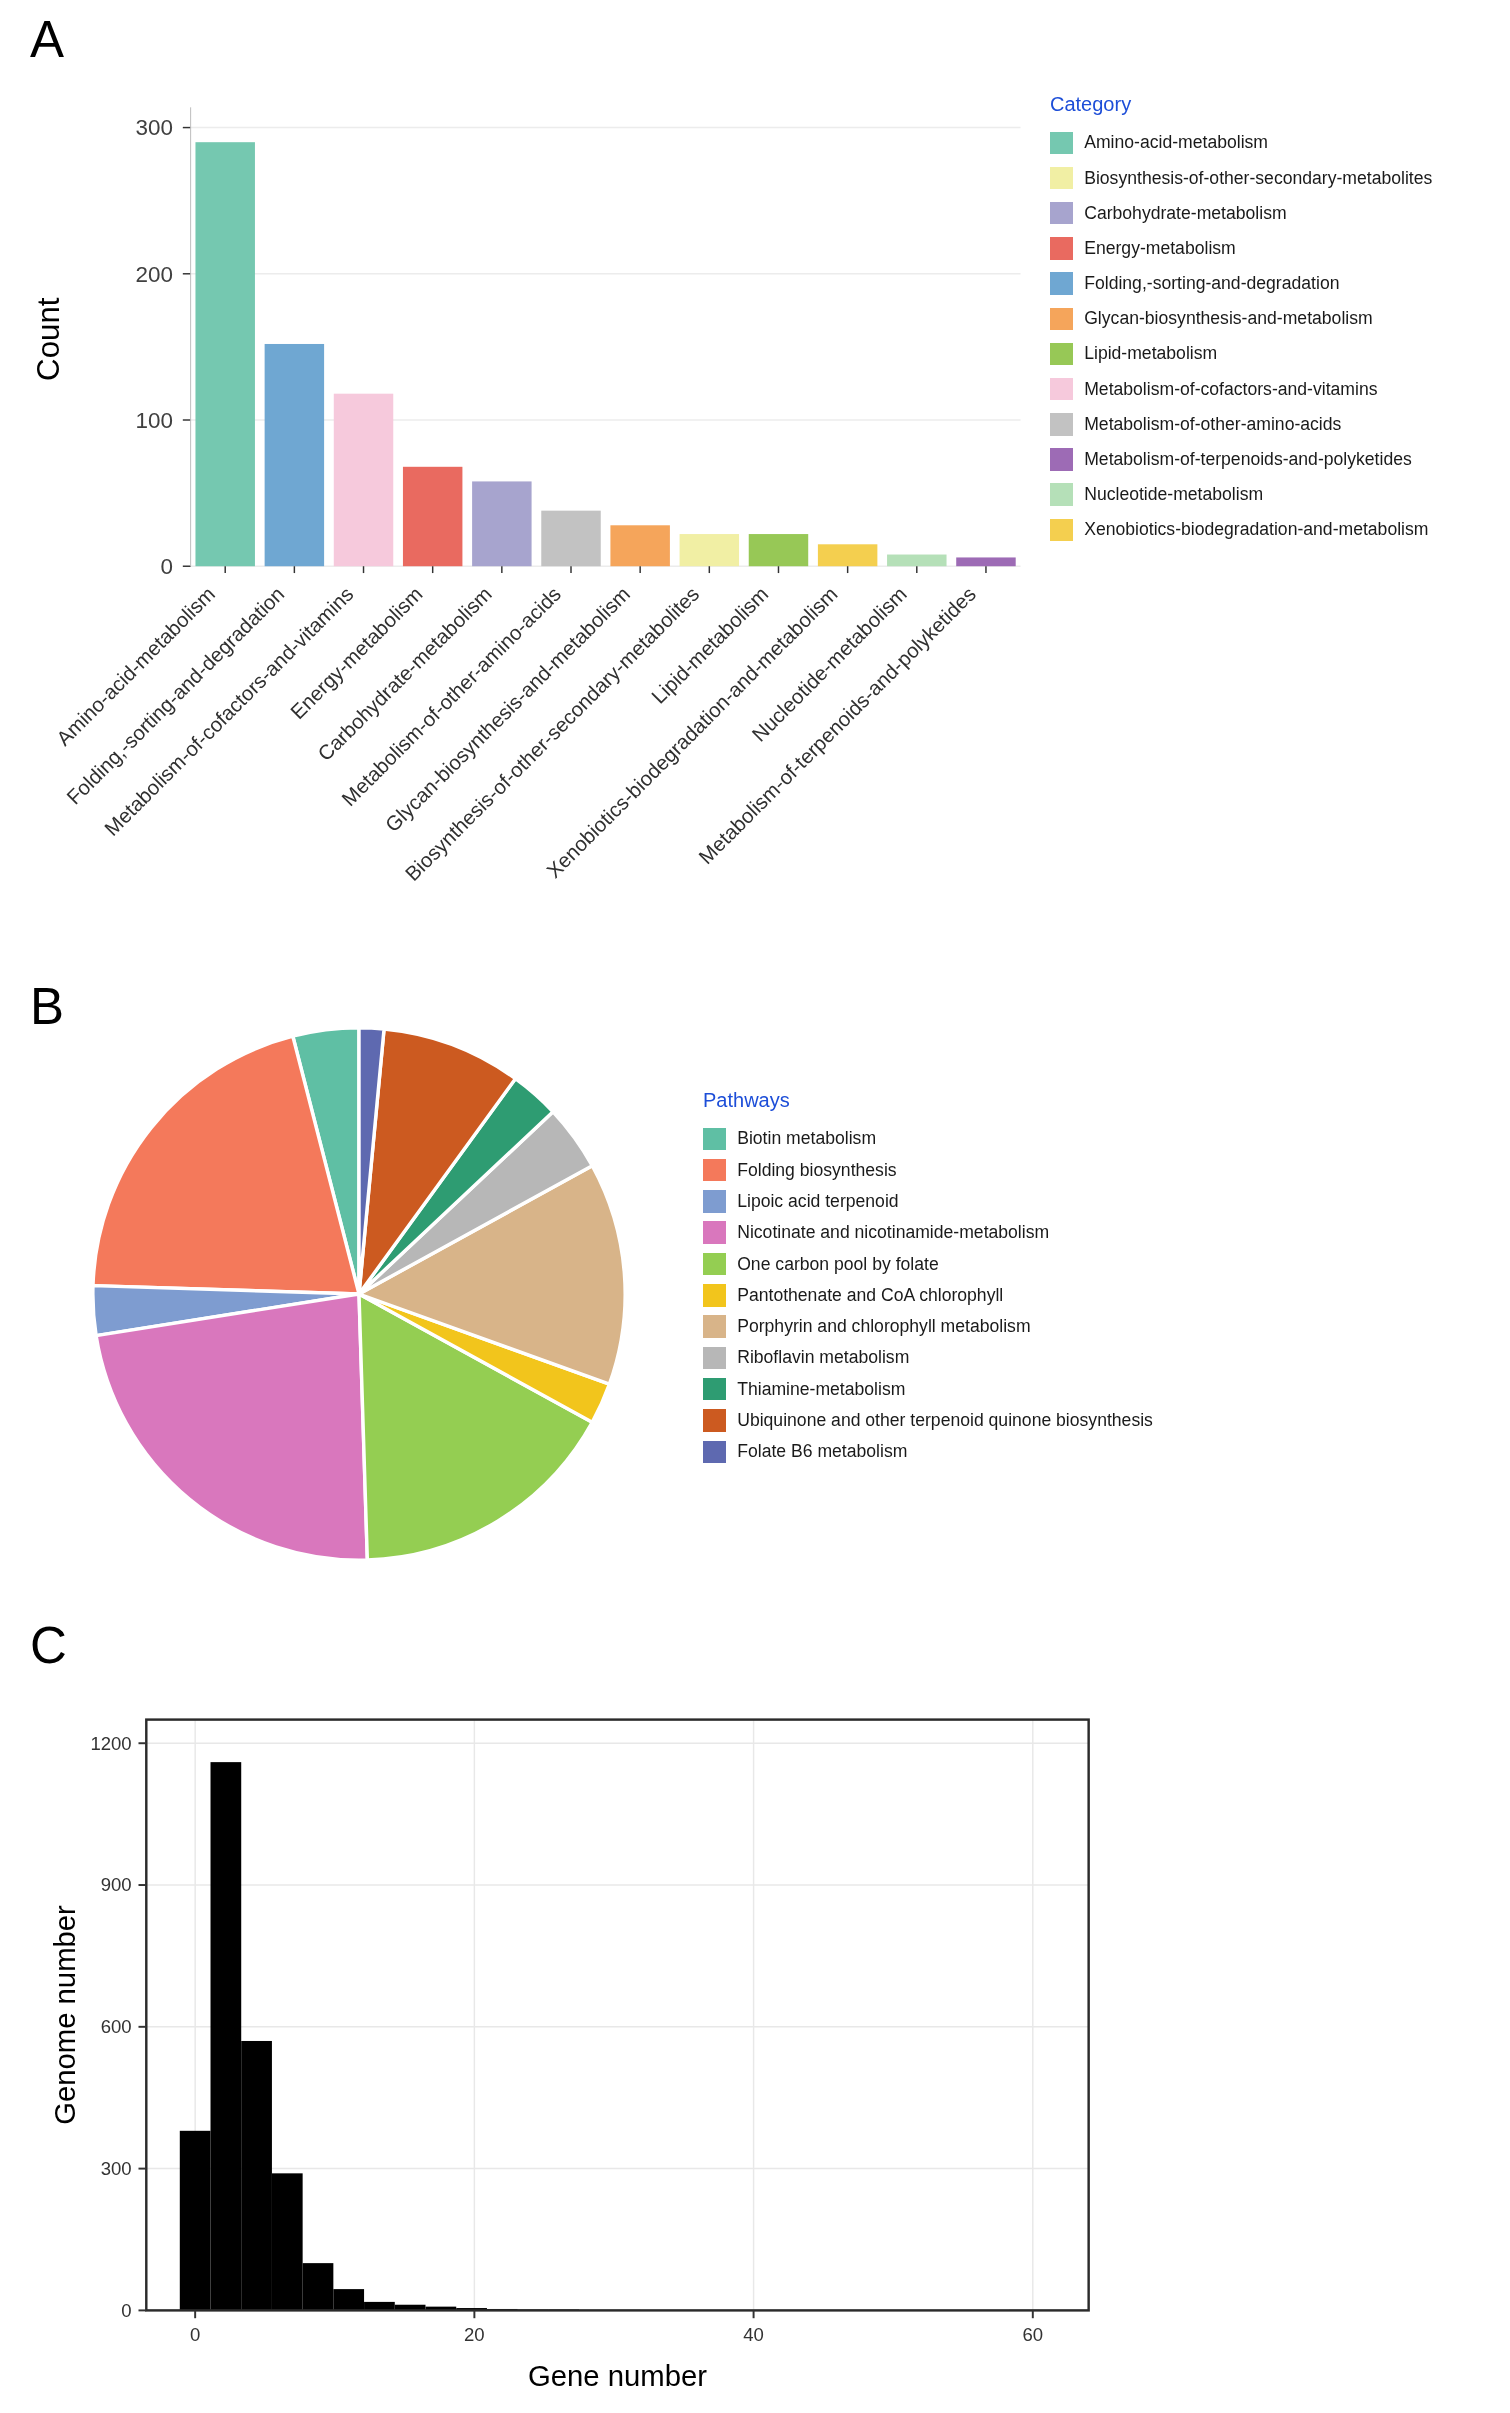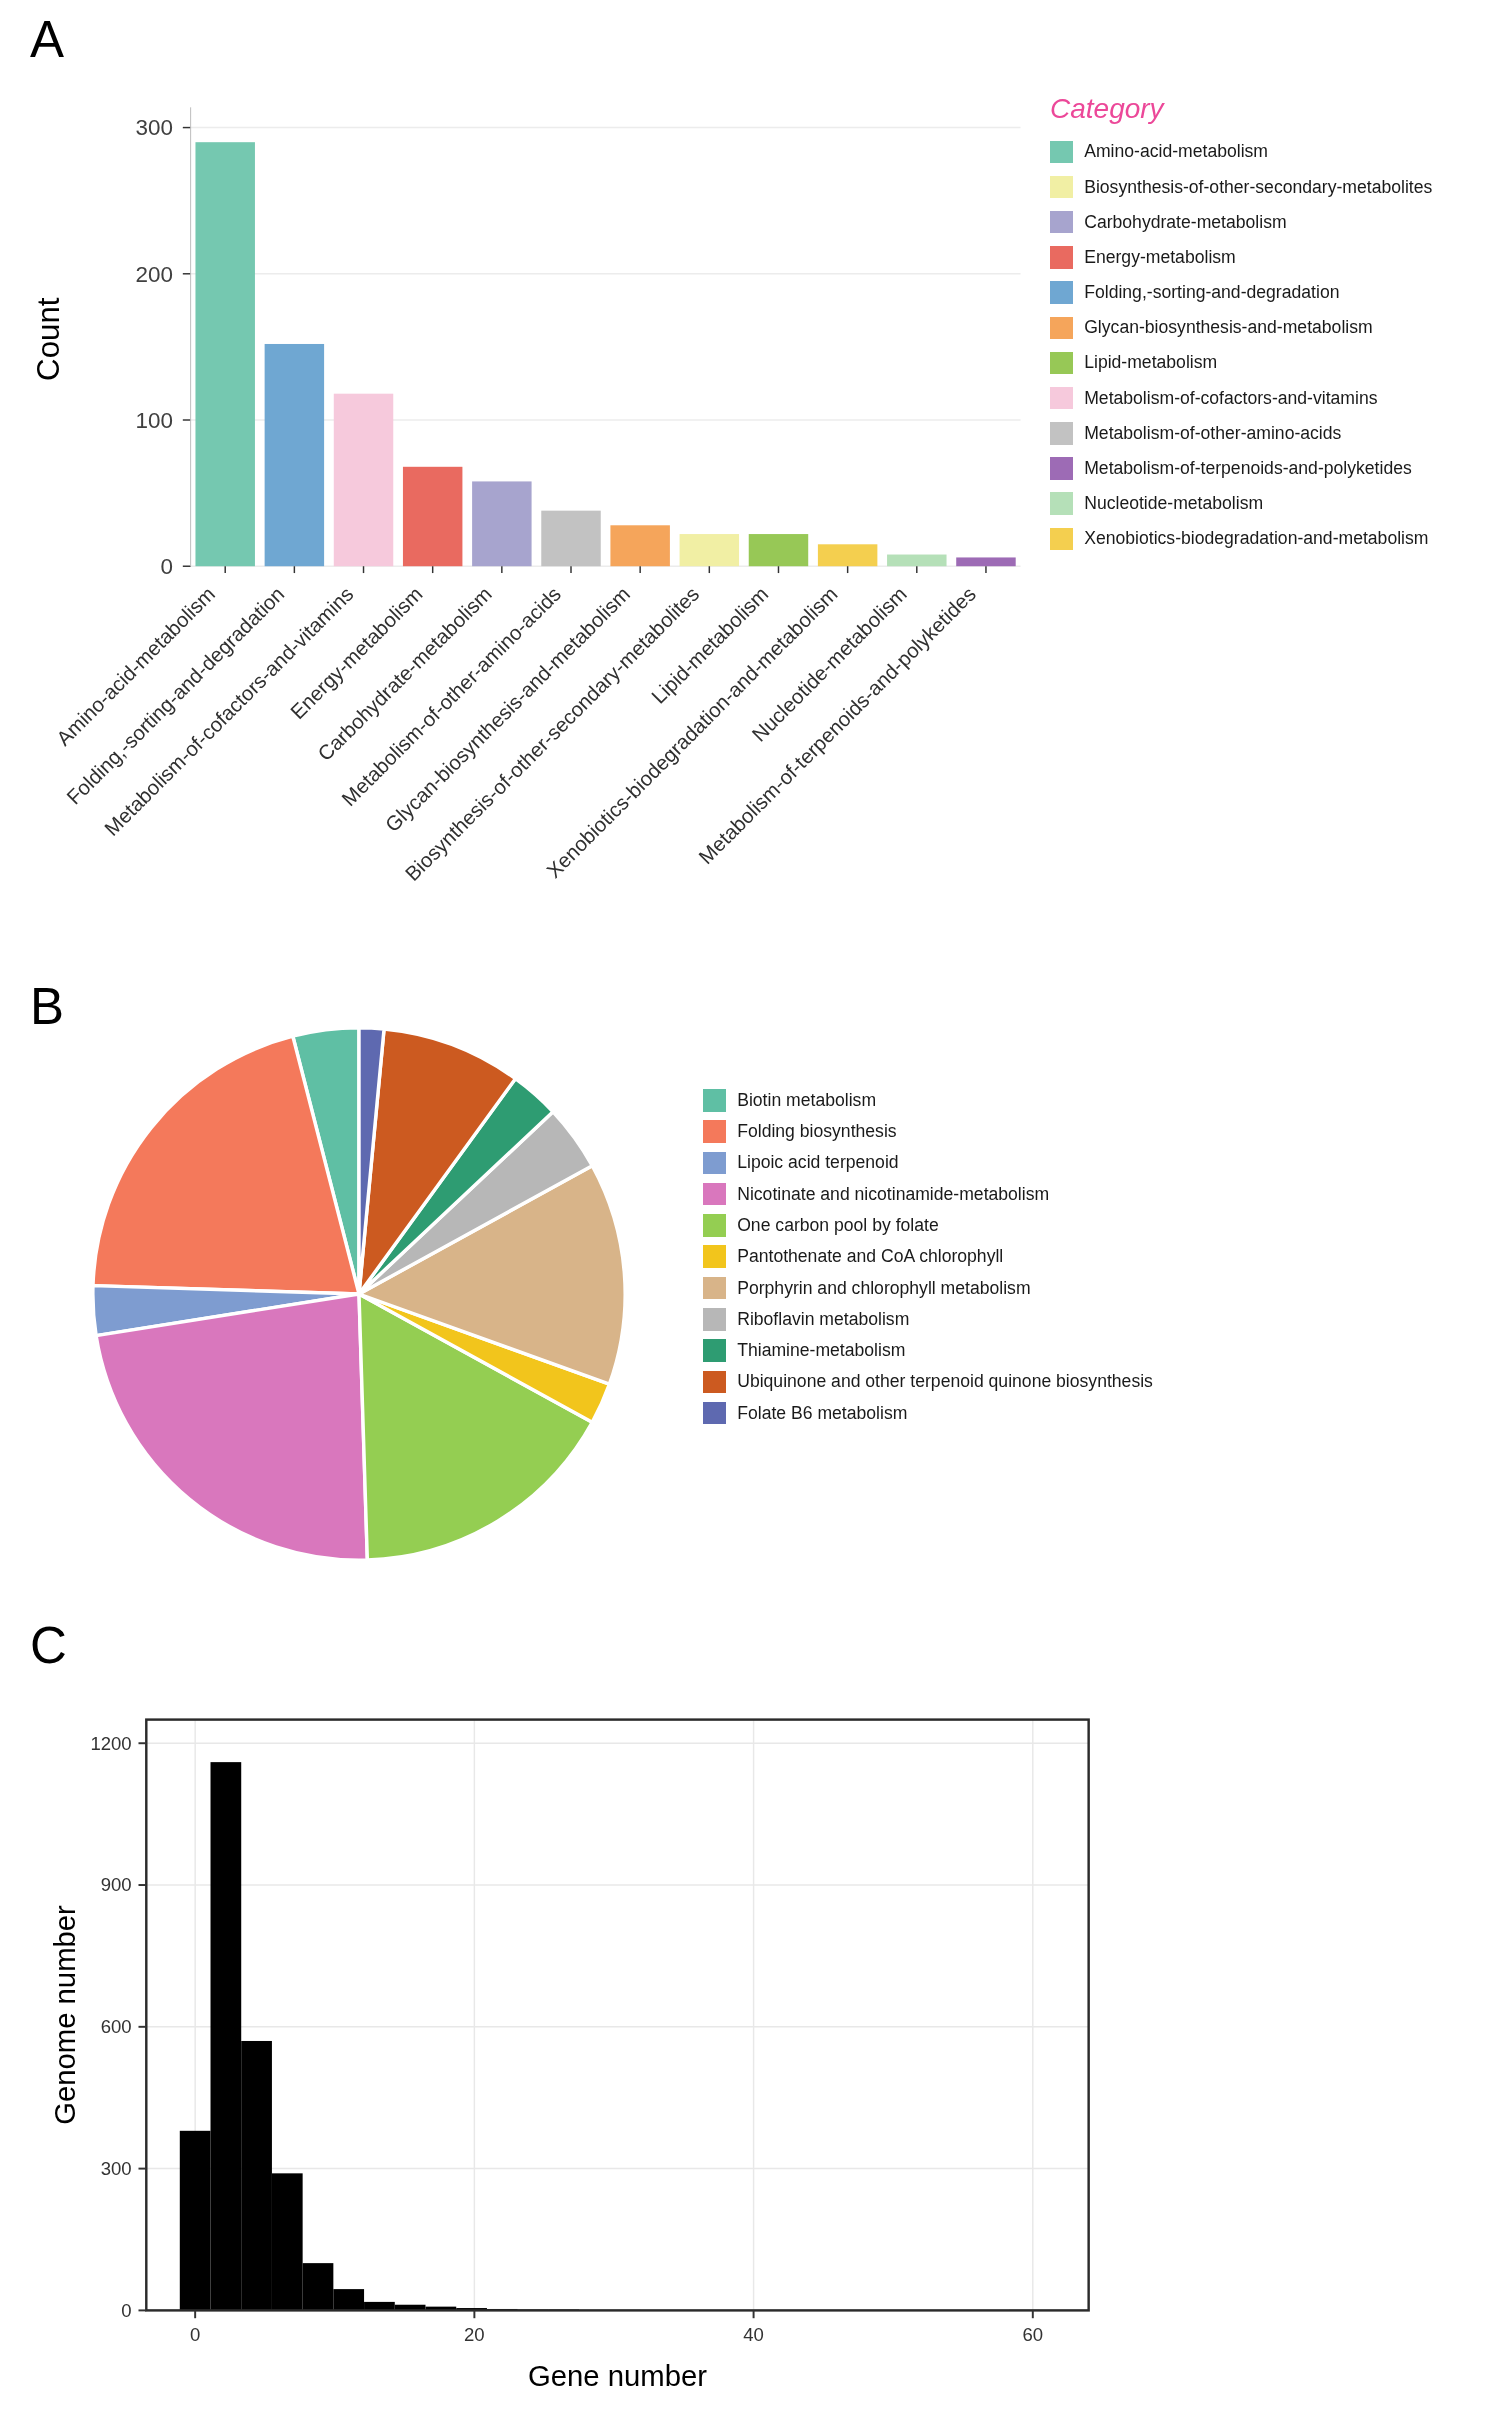--- a/index.html
+++ b/index.html
@@ -25,21 +25,21 @@
   #label-c { left: 30px;  top: 1620px; }
 
   svg { position: absolute; display: block; }
   #chart-a { left: 9.8px;  top: 34px; }
   #chart-b { left: 66px; top: 1001px; }
   #chart-c { left: 34px;  top: 1690px; }
 
   .legend { position: absolute; }
   #legend-a { left: 1050px; top: 93px;  width: 459px; }
   #legend-b { left: 703px; top: 1089px; width: 586px; }
-  .legend-title { font-size: 28px; color: #ec4899; margin-bottom: 15.6px; font-style: italic; }
+  .legend-title { font-size: 20px; color: #1d4ed8; margin-bottom: 15.6px; }
   .legend-item { display: flex; align-items: center; margin-bottom: 12.7px; }
   #legend-b .legend-item { margin-bottom: 8.8px; text-align: right; }
   .legend-swatch { flex: 0 0 auto; width: 22.5px; height: 22.5px; margin-right: 11.7px; }
   .legend-label { font-size: 17.6px; color: #1a1a1a; white-space: nowrap; }
 </style>
 </head>
 <body>
 
 <div id="page">
 
@@ -161,20 +161,21 @@
         <path d="M 600 600 L 61.7 685.3 A 545 545 0 0 0 617.1 1144.7 Z" fill="#D977BD" stroke="#ffffff" stroke-width="7" stroke-linejoin="round"></path>
         <path d="M 600 600 L 617.1 1144.7 A 545 545 0 0 0 1077.6 862.6 Z" fill="#94CE52" stroke="#ffffff" stroke-width="7" stroke-linejoin="round"></path>
         <path d="M 600 600 L 1077.6 862.6 A 545 545 0 0 0 1112.8 784.6 Z" fill="#F2C51C" stroke="#ffffff" stroke-width="7" stroke-linejoin="round"></path>
         <path d="M 600 600 L 1112.8 784.6 A 545 545 0 0 0 1077.6 337.4 Z" fill="#D8B489" stroke="#ffffff" stroke-width="7" stroke-linejoin="round"></path>
         <path d="M 600 600 L 1077.6 337.4 A 545 545 0 0 0 997.3 226.9 Z" fill="#B7B7B7" stroke="#ffffff" stroke-width="7" stroke-linejoin="round"></path>
         <path d="M 600 600 L 997.3 226.9 A 545 545 0 0 0 920.3 159.1 Z" fill="#2E9C72" stroke="#ffffff" stroke-width="7" stroke-linejoin="round"></path>
         <path d="M 600 600 L 920.3 159.1 A 545 545 0 0 0 651.3 57.4 Z" fill="#CC5A20" stroke="#ffffff" stroke-width="7" stroke-linejoin="round"></path>
         <path d="M 600 600 L 651.3 57.4 A 545 545 0 0 0 600.0 55.0 Z" fill="#5E69B0" stroke="#ffffff" stroke-width="7" stroke-linejoin="round"></path>
       </svg>
     <aside class="legend" id="legend-b">
+      <div class="legend-title">Pathways</div>
       <div class="legend-items" id="legend-b-items">
           <div class="legend-item">
             <span class="legend-swatch" style="background: rgb(95, 191, 164);"></span>
             <span class="legend-label">Biotin metabolism</span>
           </div>
           <div class="legend-item">
             <span class="legend-swatch" style="background: rgb(244, 121, 91);"></span>
             <span class="legend-label">Folding biosynthesis</span>
           </div>
           <div class="legend-item">

